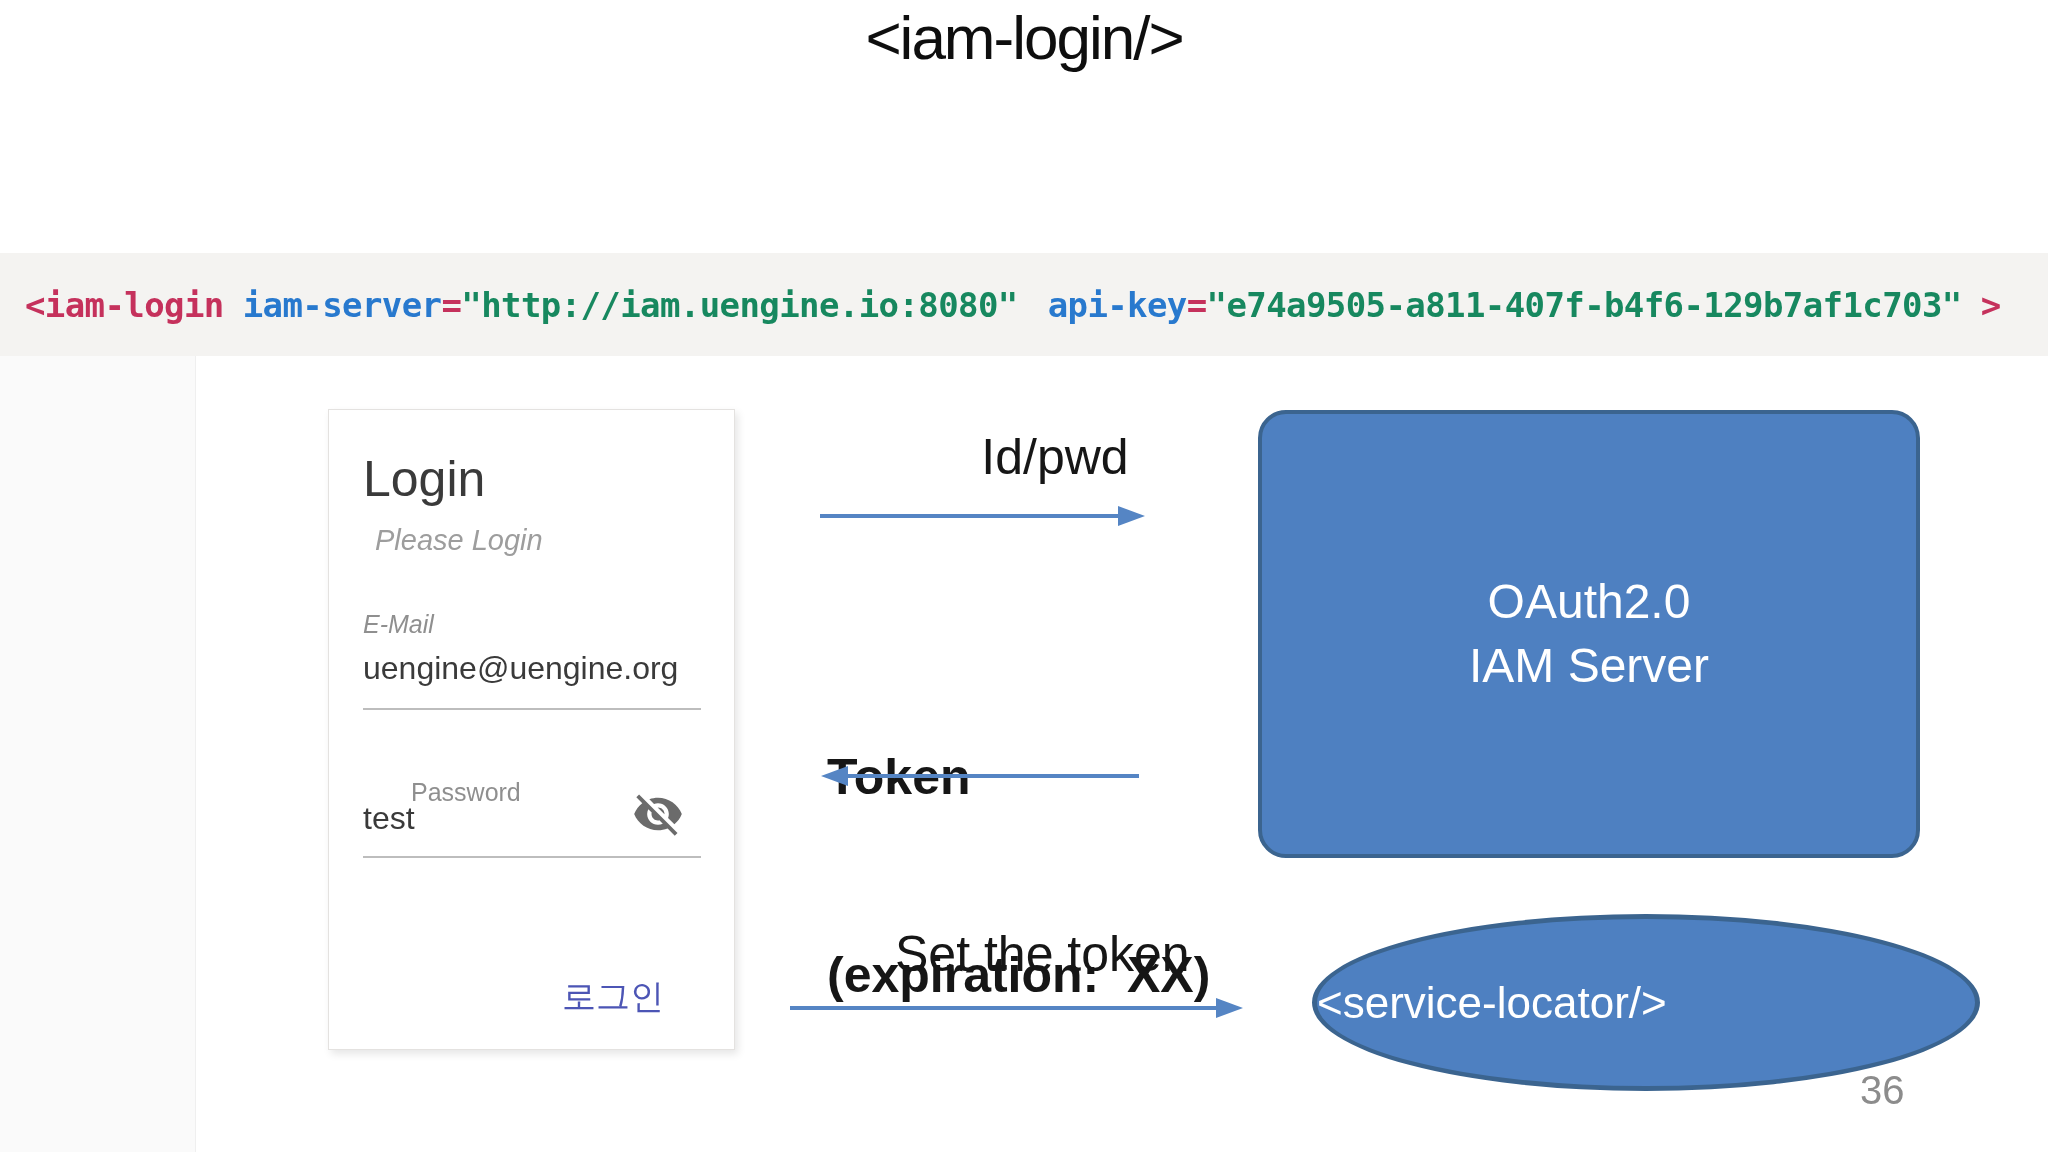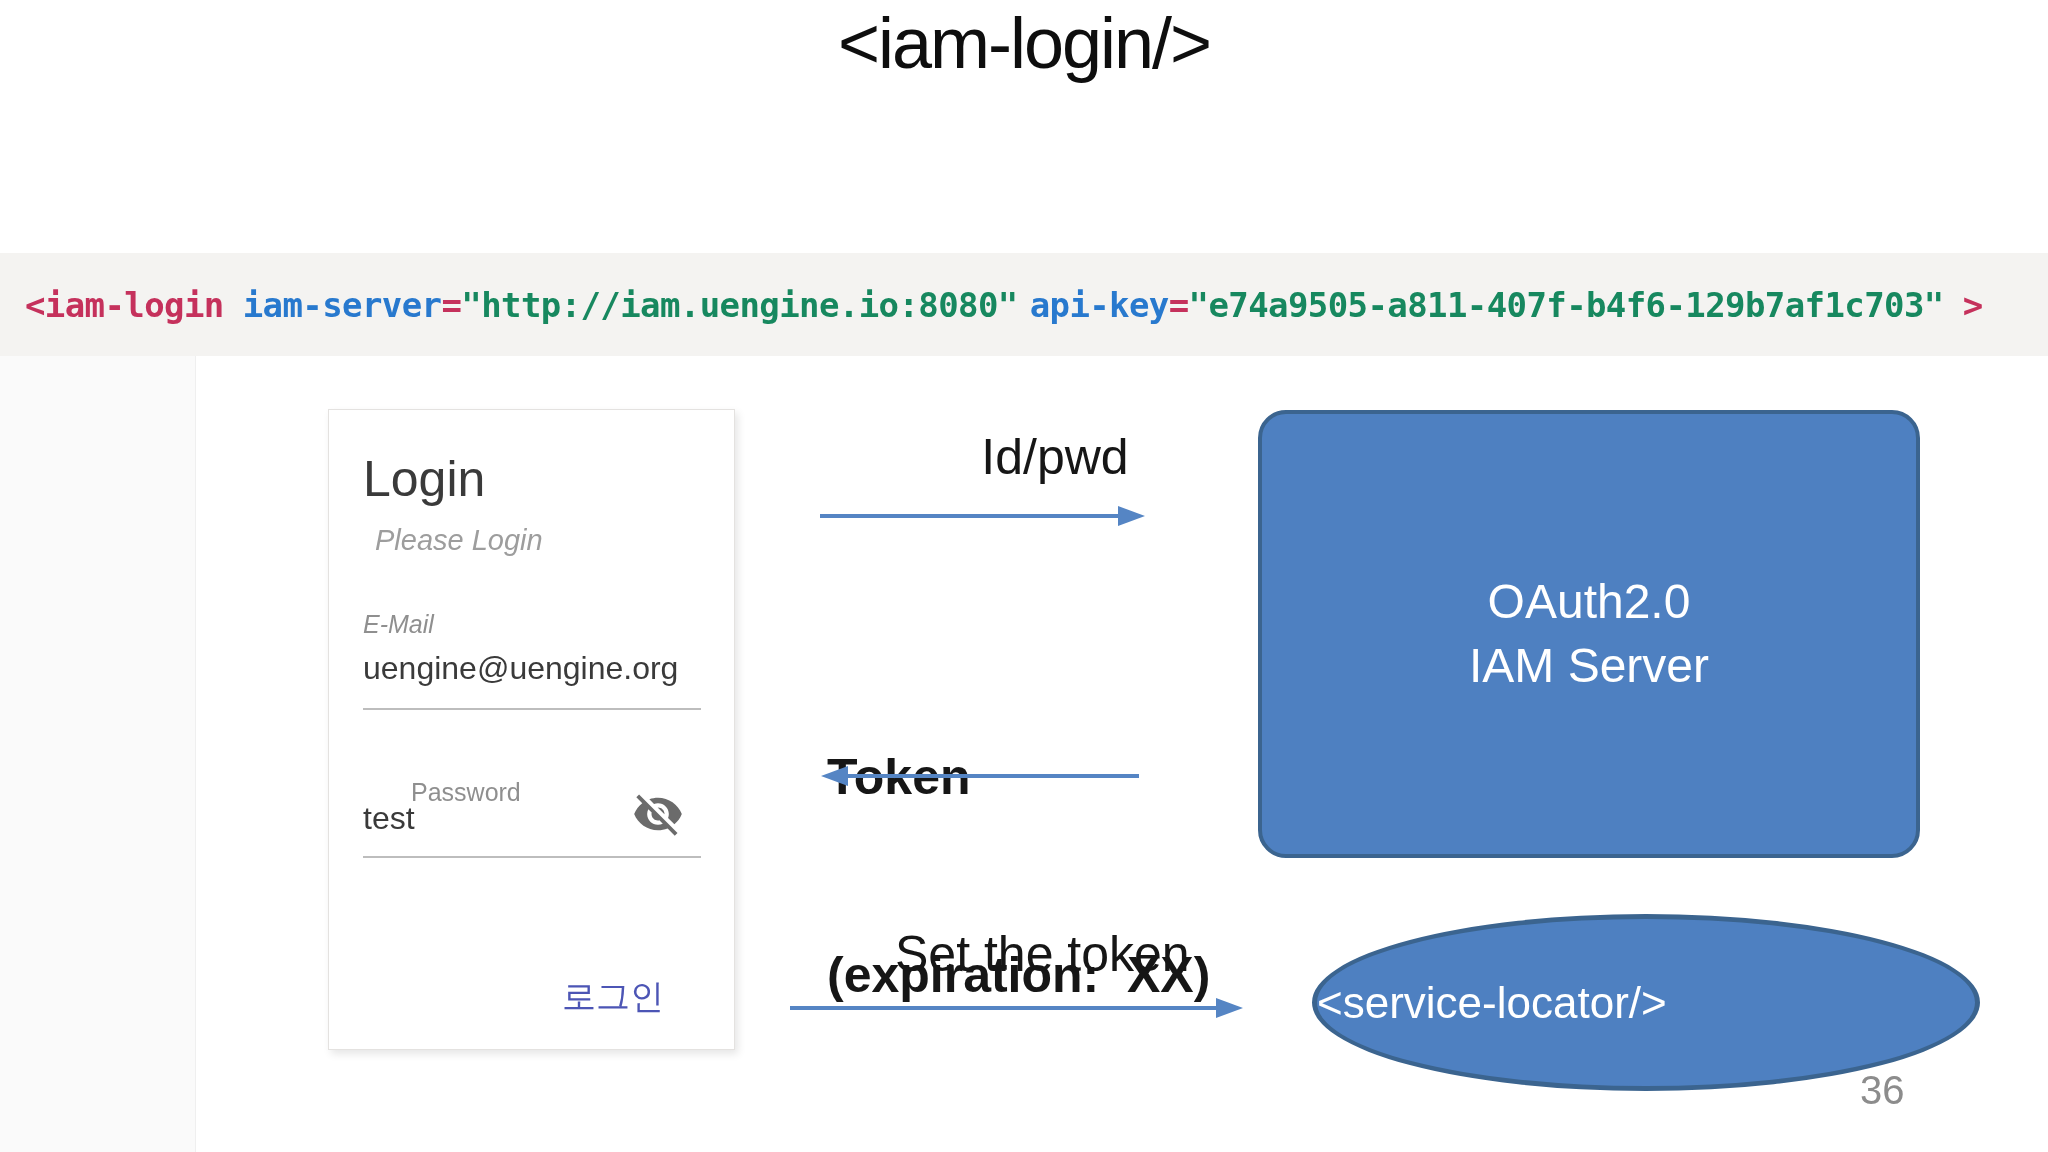--- a/index.html
+++ b/index.html
@@ -2,34 +2,34 @@
 <html style="--shape-fill: #4e80c1; --shape-border: #3b648f; --arrow: #5585c4; --code-tag: #c5315c; --code-attr: #2879ce; --code-string: #17885f;"><head>
 <meta charset="utf-8">
 <style>
   html,body{margin:0;padding:0;background:#ffffff;}
   .canvas{position:relative;width:2048px;height:1152px;overflow:hidden;
           font-family:"Liberation Sans",sans-serif;background:#ffffff;}
   .abs{position:absolute;}
 
   
   .slide-title{left:0;top:2px;width:100%;text-align:center;
-    font-size:72px;color:#0e0e0e;letter-spacing:-2px;font-weight:400;}
+    font-size:62px;color:#0e0e0e;letter-spacing:-2px;font-weight:400;}
 
   
   .code-bar{left:0;top:253px;width:2048px;height:103px;background:#f4f3f1;
     display:flex;align-items:center;}
   .code-line{position:relative;z-index:1;margin-left:25px;white-space:pre;
     font-family:"DejaVu Sans Mono","Liberation Mono",monospace;
     font-size:34px;letter-spacing:-0.6px;font-weight:700;}
   .tok-tag{color:var(--code-tag);}
   .tok-attr{color:var(--code-attr);}
   .tok-eq{color:var(--code-tag);}
   .tok-str{color:var(--code-string);}
   .sp-sm{margin-left:19px;}
-  .sp-md{margin-left:12px;}
+  .sp-md{margin-left:30px;}
   .code-watermark{left:1826px;top:290px;z-index:0;font-size:42px;
     color:rgba(140,140,140,0.45);letter-spacing:3px;
     font-family:"Liberation Sans",sans-serif;}
 
   
   .margin-strip{left:0;top:356px;width:195px;height:796px;background:#fafafa;
     border-right:1px solid #efefef;}
 
   
   .login-card{left:328px;top:409px;width:405px;height:639px;background:#ffffff;

